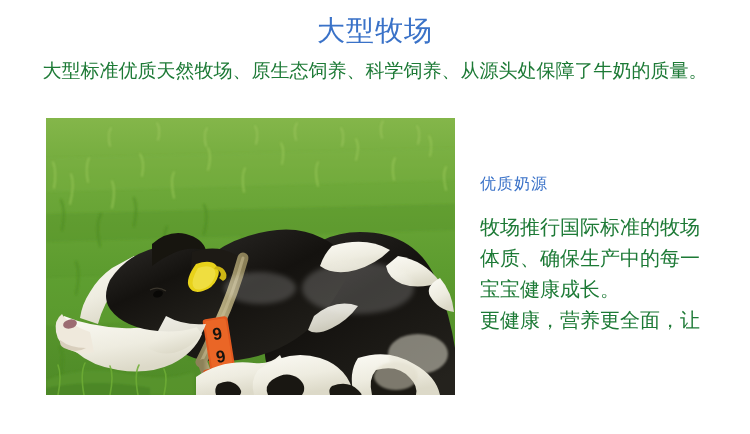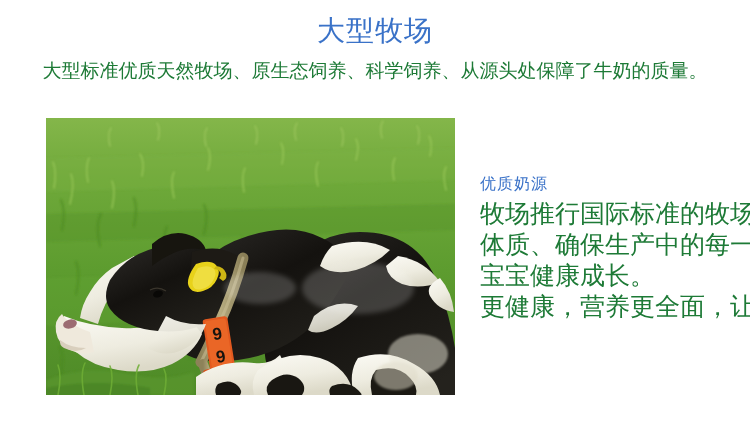--- a/index.html
+++ b/index.html
@@ -55,23 +55,23 @@
     top: 58px;
     text-align: center;
     font-size: 19px;
     line-height: 26px;
     color: #1d7a36;
     white-space: nowrap;
   }
   #body-copy {
     position: absolute;
     left: 480px;
-    top: 198px;
+    top: 212px;
     width: 248px;
-    font-size: 25px;
+    font-size: 20px;
     line-height: 31px;
     color: #1d7a36;
   }
   #body-copy .ln { display: block; white-space: nowrap; }
 
   
   #photo-frame {
     position: absolute;
     left: 46px;
     top: 118px;

